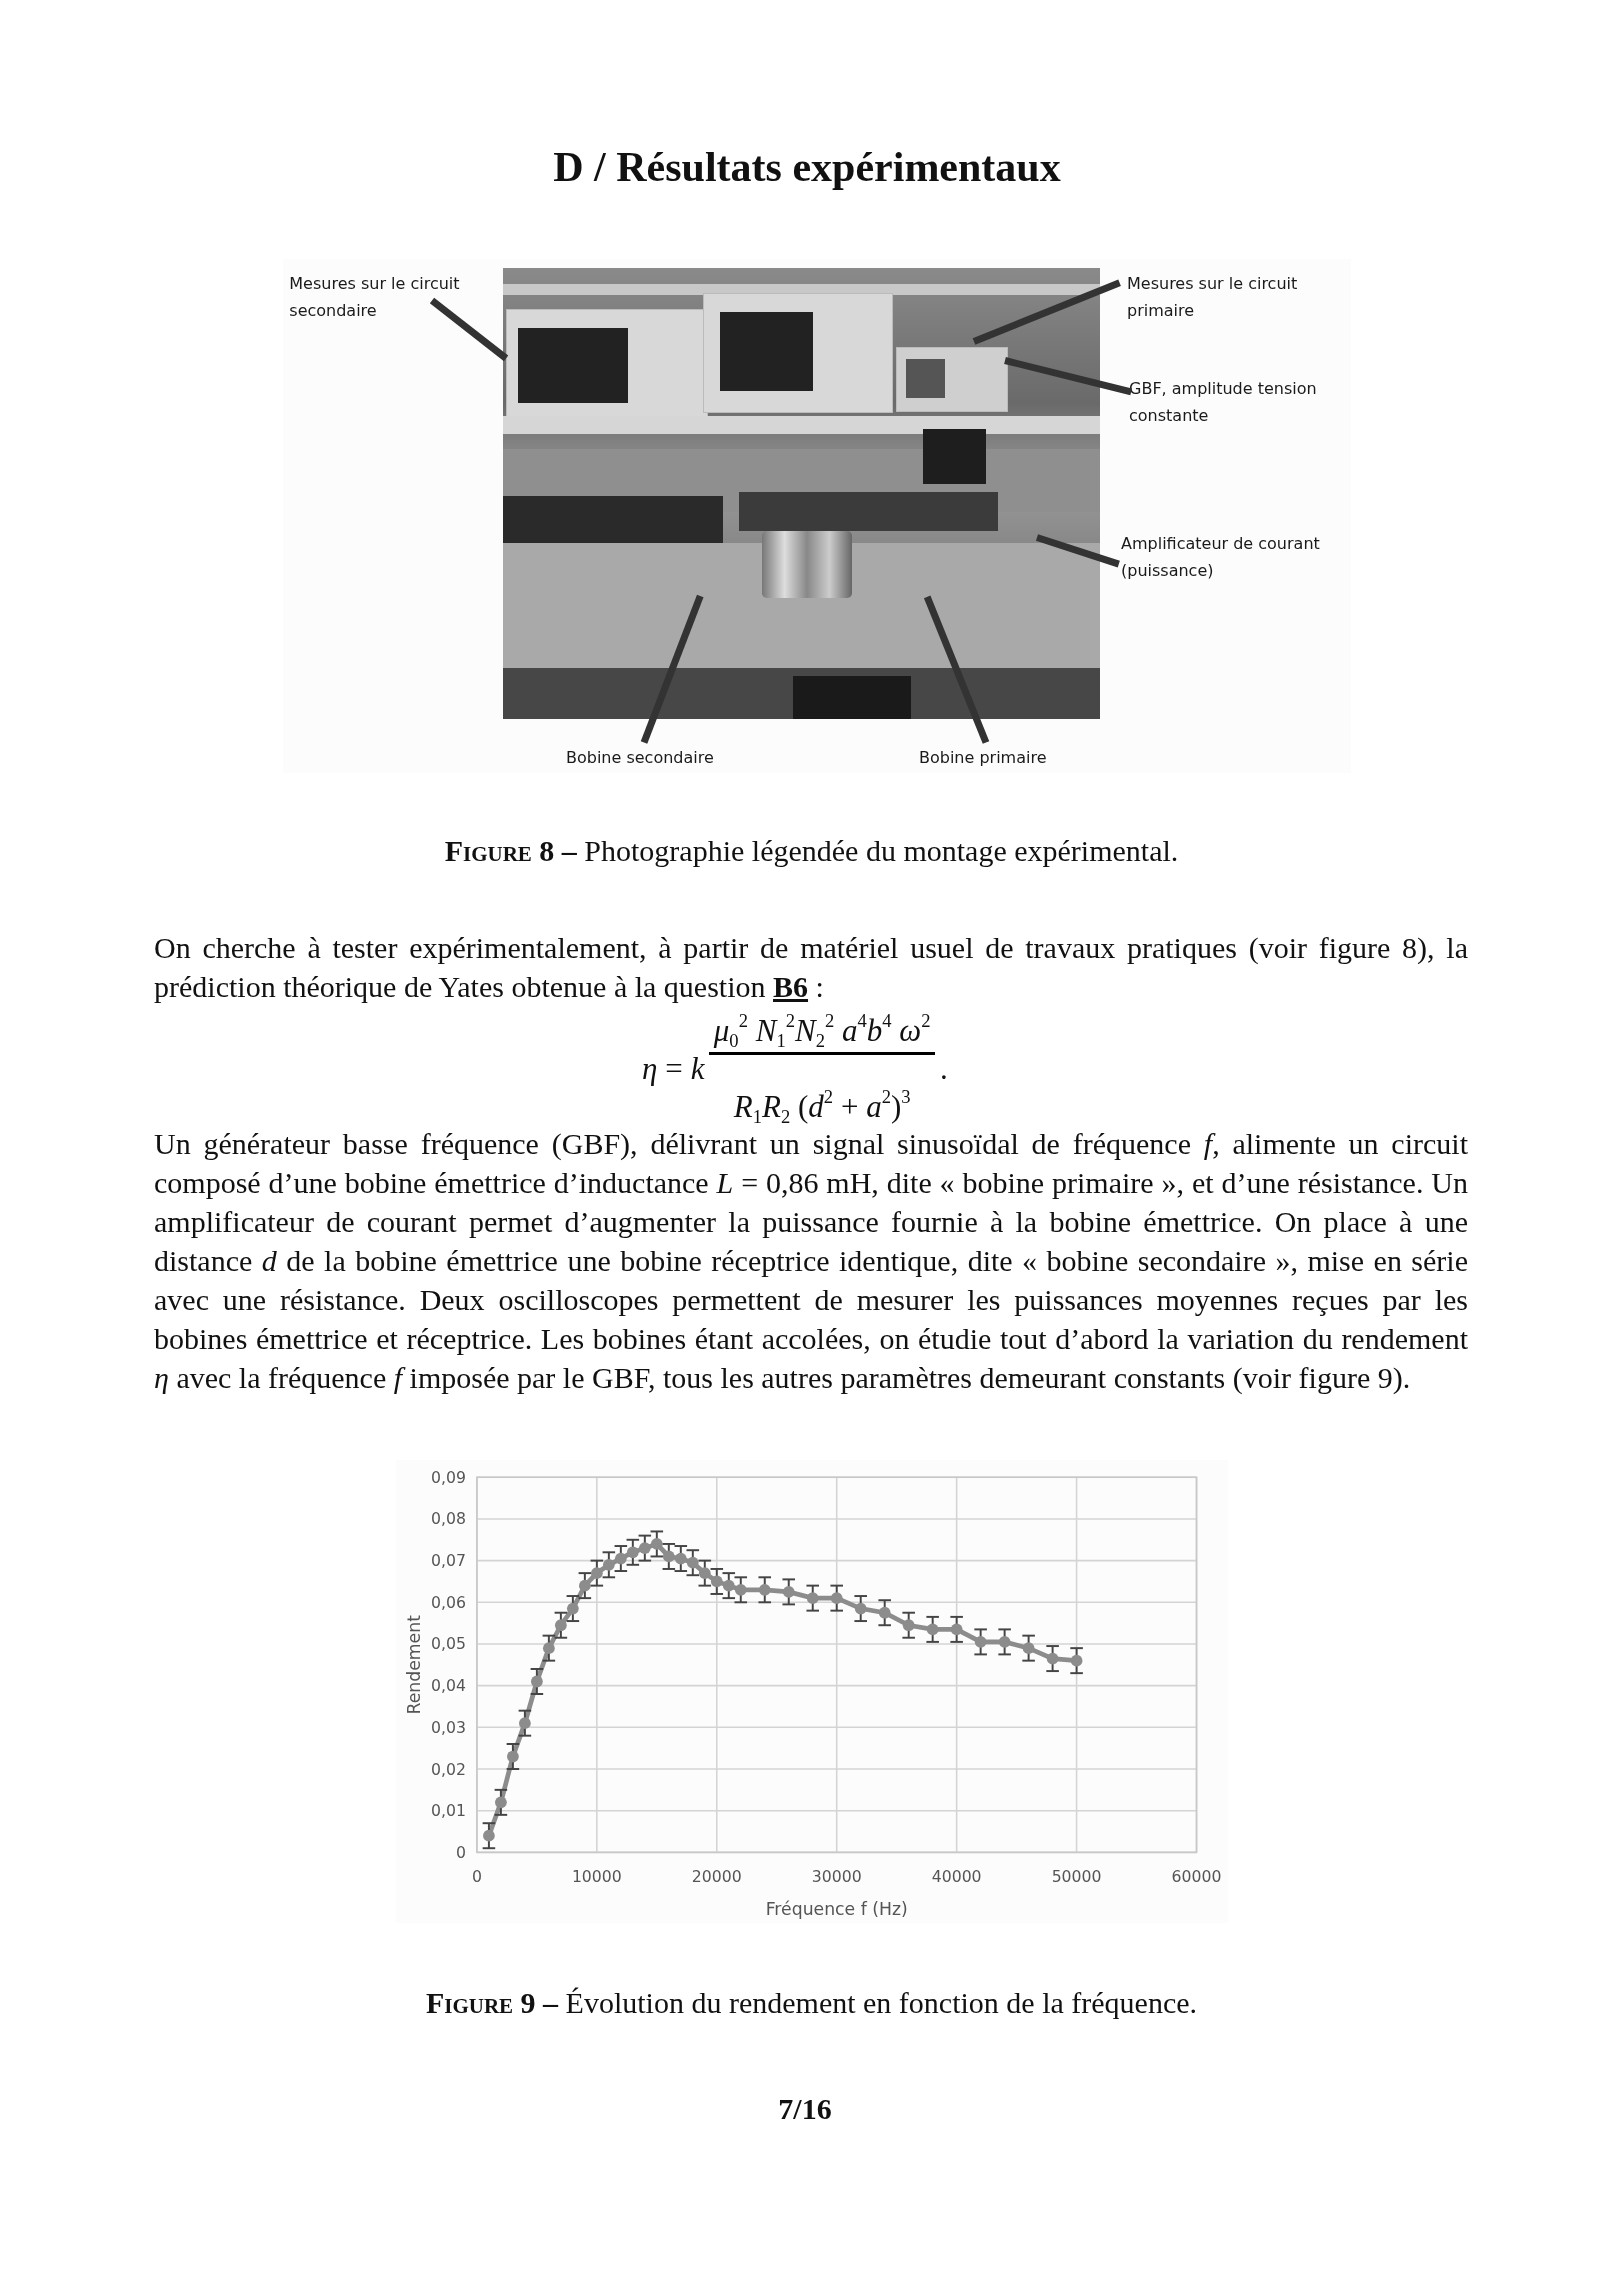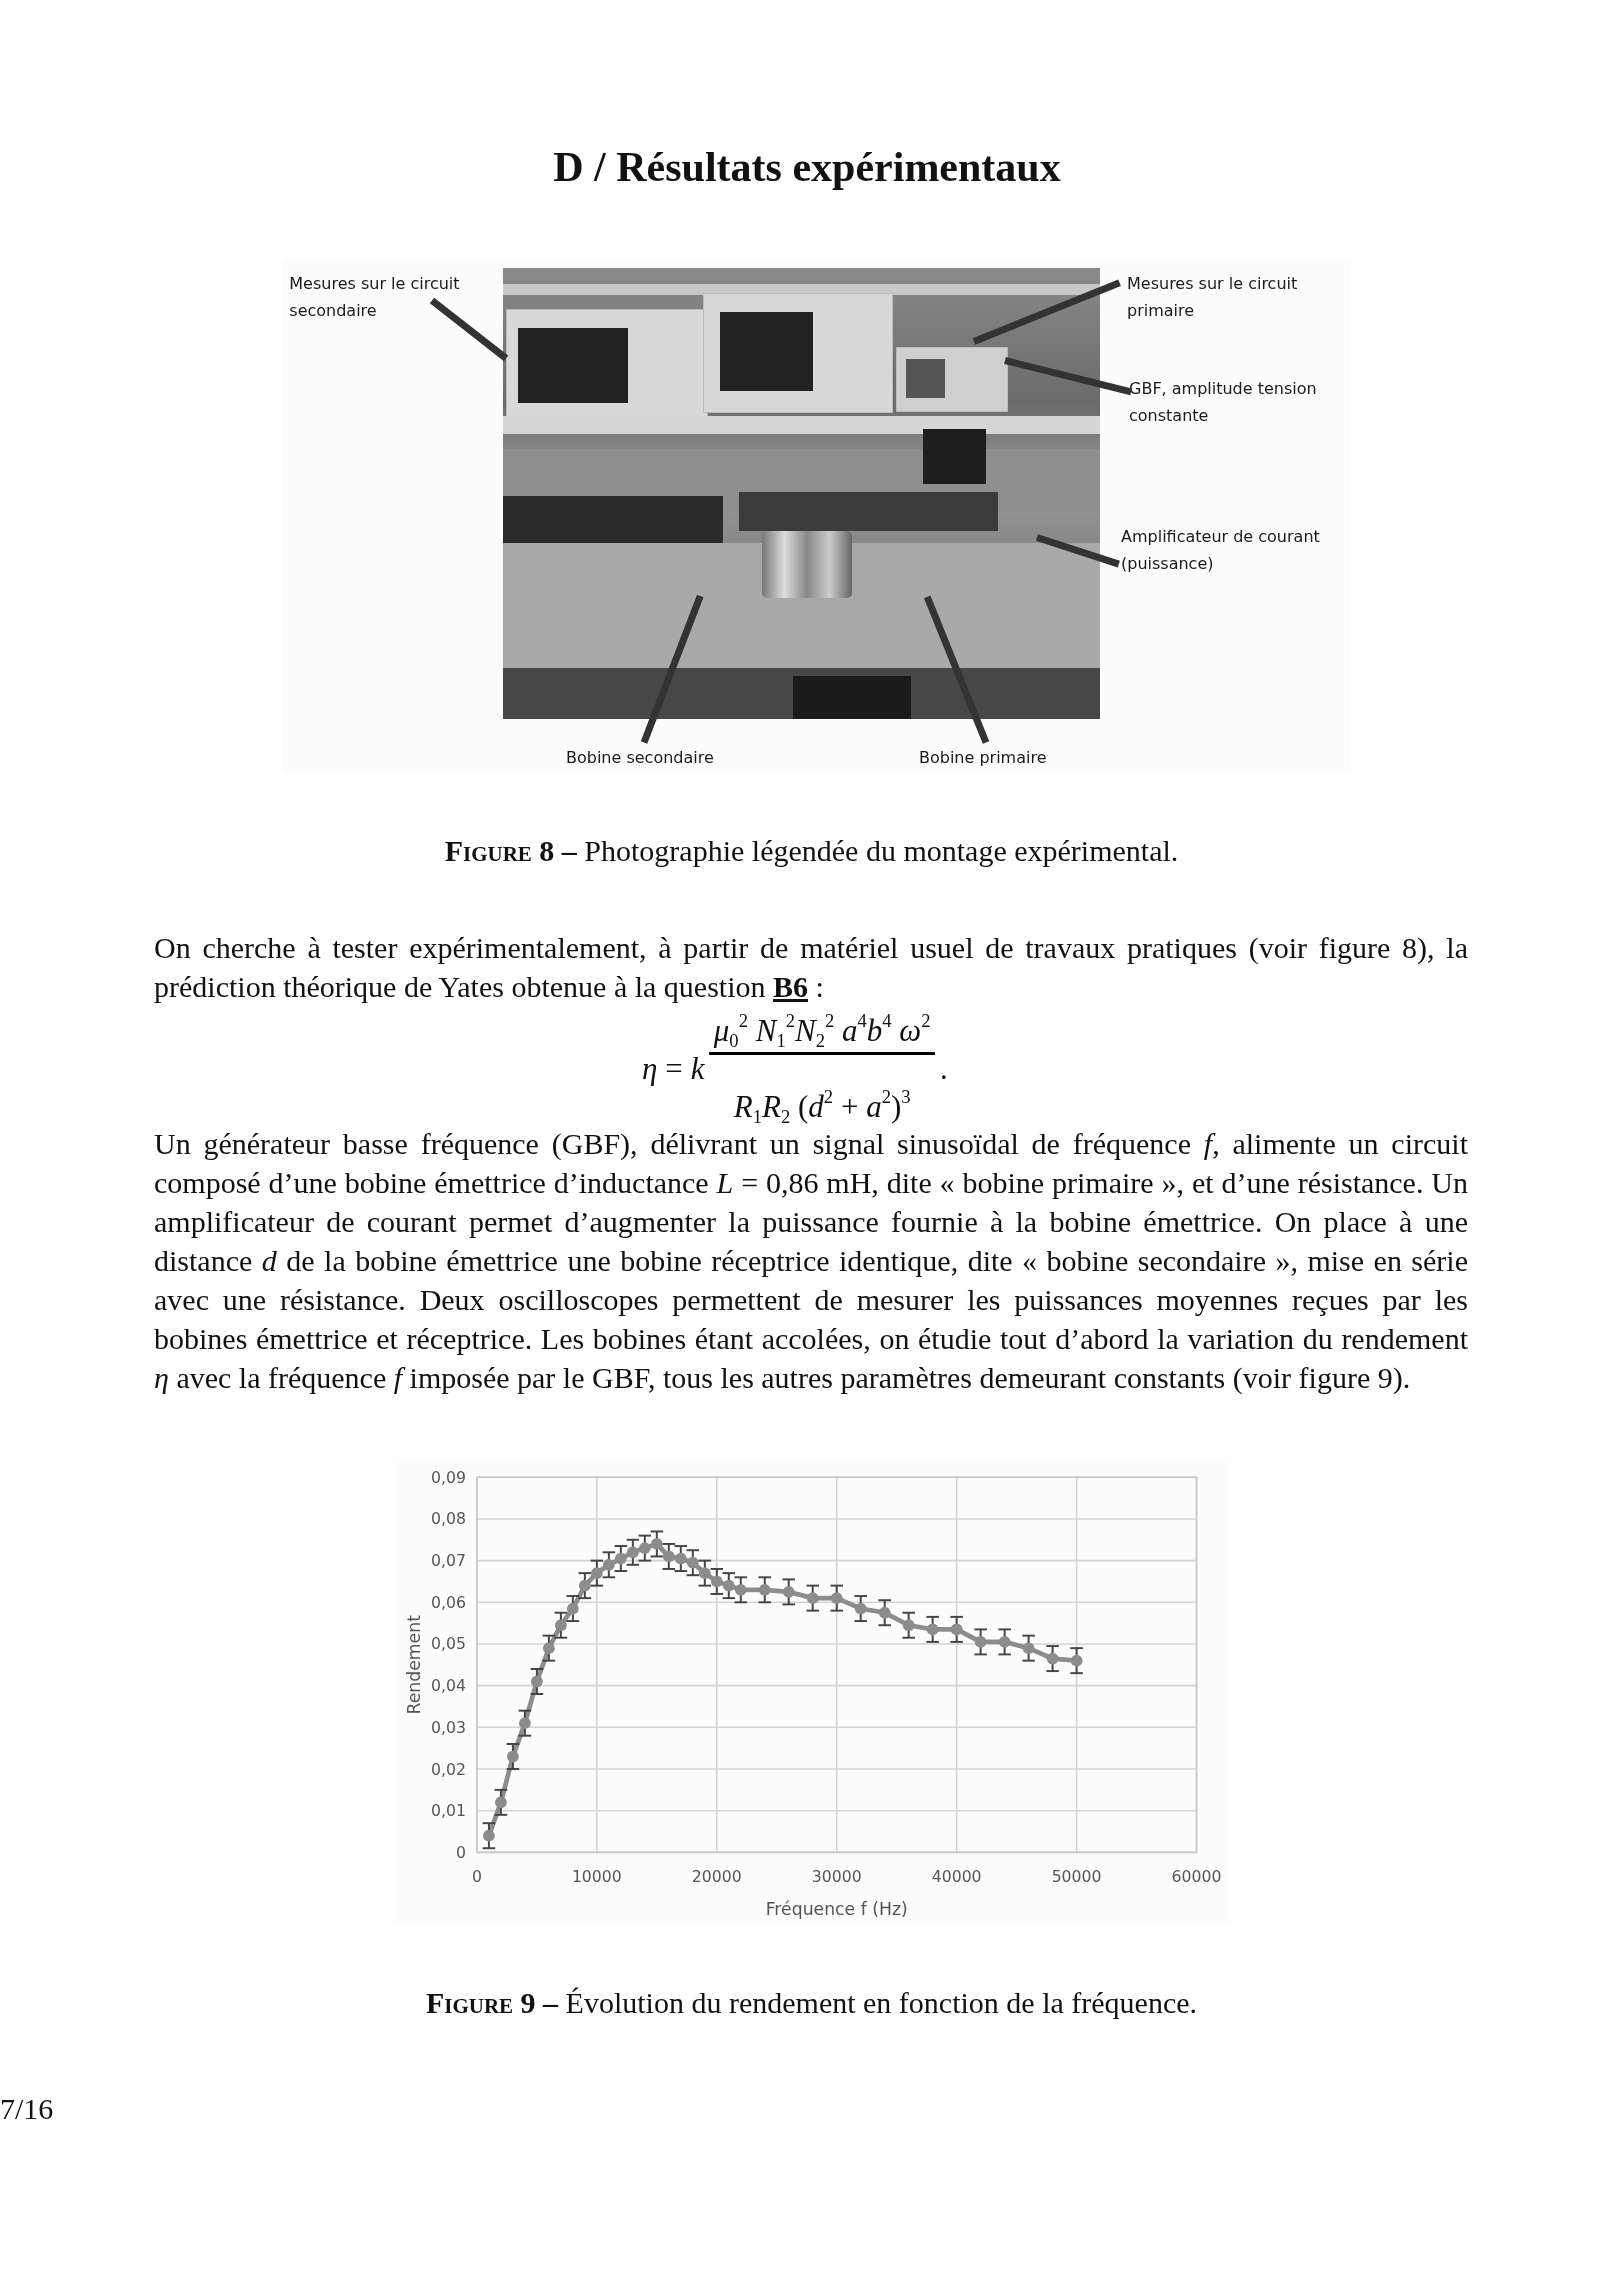--- a/index.html
+++ b/index.html
@@ -32,21 +32,21 @@
   
   .eq { top: 1013px; left: 642px; font-size: 31px; display: flex; align-items: center; }
   .frac { display: inline-flex; flex-direction: column; align-items: center; margin: 0 4.7px; text-align: right; }
   .frac .num { padding: 0 4.7px 3.1px; border-bottom: 3.1px solid #000; }
   .frac .den { padding: 1.6px 4.7px 0; margin-top: 32px; }
   sup { font-size: 60%; vertical-align: 0.75em; line-height: 0; }
   sub { font-size: 60%; vertical-align: -0.3em; line-height: 0; }
   
   .chart { top: 1460px; left: 396px; width: 832px; height: 463px; background: #fcfcfc; }
   .chart svg { position: absolute; left: 0; top: 0; }
-  .page-num { top: 2092px; left: 0; width: 1610px; text-align: left; font-size: 30px; font-weight: normal; }
+  .page-num { top: 2092px; left: 0; width: 1610px; text-align: center; font-size: 30px; font-weight: bold; }
 </style>
 </head>
 <body>
 
 <div class="abs title">D / Résultats expérimentaux</div>
 
 <div class="abs fig8">
   <div class="photo">
     <div class="shelf" style="top:15.7px;height:11px;background:#c8c8c8"></div>
     <div class="scope" style="left:3.1px;top:41px;width:200px;height:118px">
@@ -80,21 +80,21 @@
       <div>primaire</div>
   </div>
   <div class="arrow" style="left:691px;top:79px;width:157px;transform:rotate(-22deg)"></div>
 
   <div class="label8" style="left:846px;top:116px">
     <div>GBF, amplitude tension</div>
       <div>constante</div>
   </div>
   <div class="arrow" style="left:722px;top:98px;width:130px;transform:rotate(14deg)"></div>
 
-  <div class="label8" style="left:838px;top:264px">
+  <div class="label8" style="left:838px;top:271px">
     <div>Amplificateur de courant</div>
       <div>(puissance)</div>
   </div>
   <div class="arrow" style="left:754px;top:275px;width:86px;transform:rotate(18deg)"></div>
 
   <div class="label8" style="left:283px;top:485px">Bobine secondaire</div>
   <div class="arrow" style="left:361px;top:480px;width:157px;transform:rotate(-69deg)"></div>
 
   <div class="label8" style="left:636px;top:485px">Bobine primaire</div>
   <div class="arrow" style="left:703px;top:480px;width:157px;transform:rotate(-112deg)"></div>

